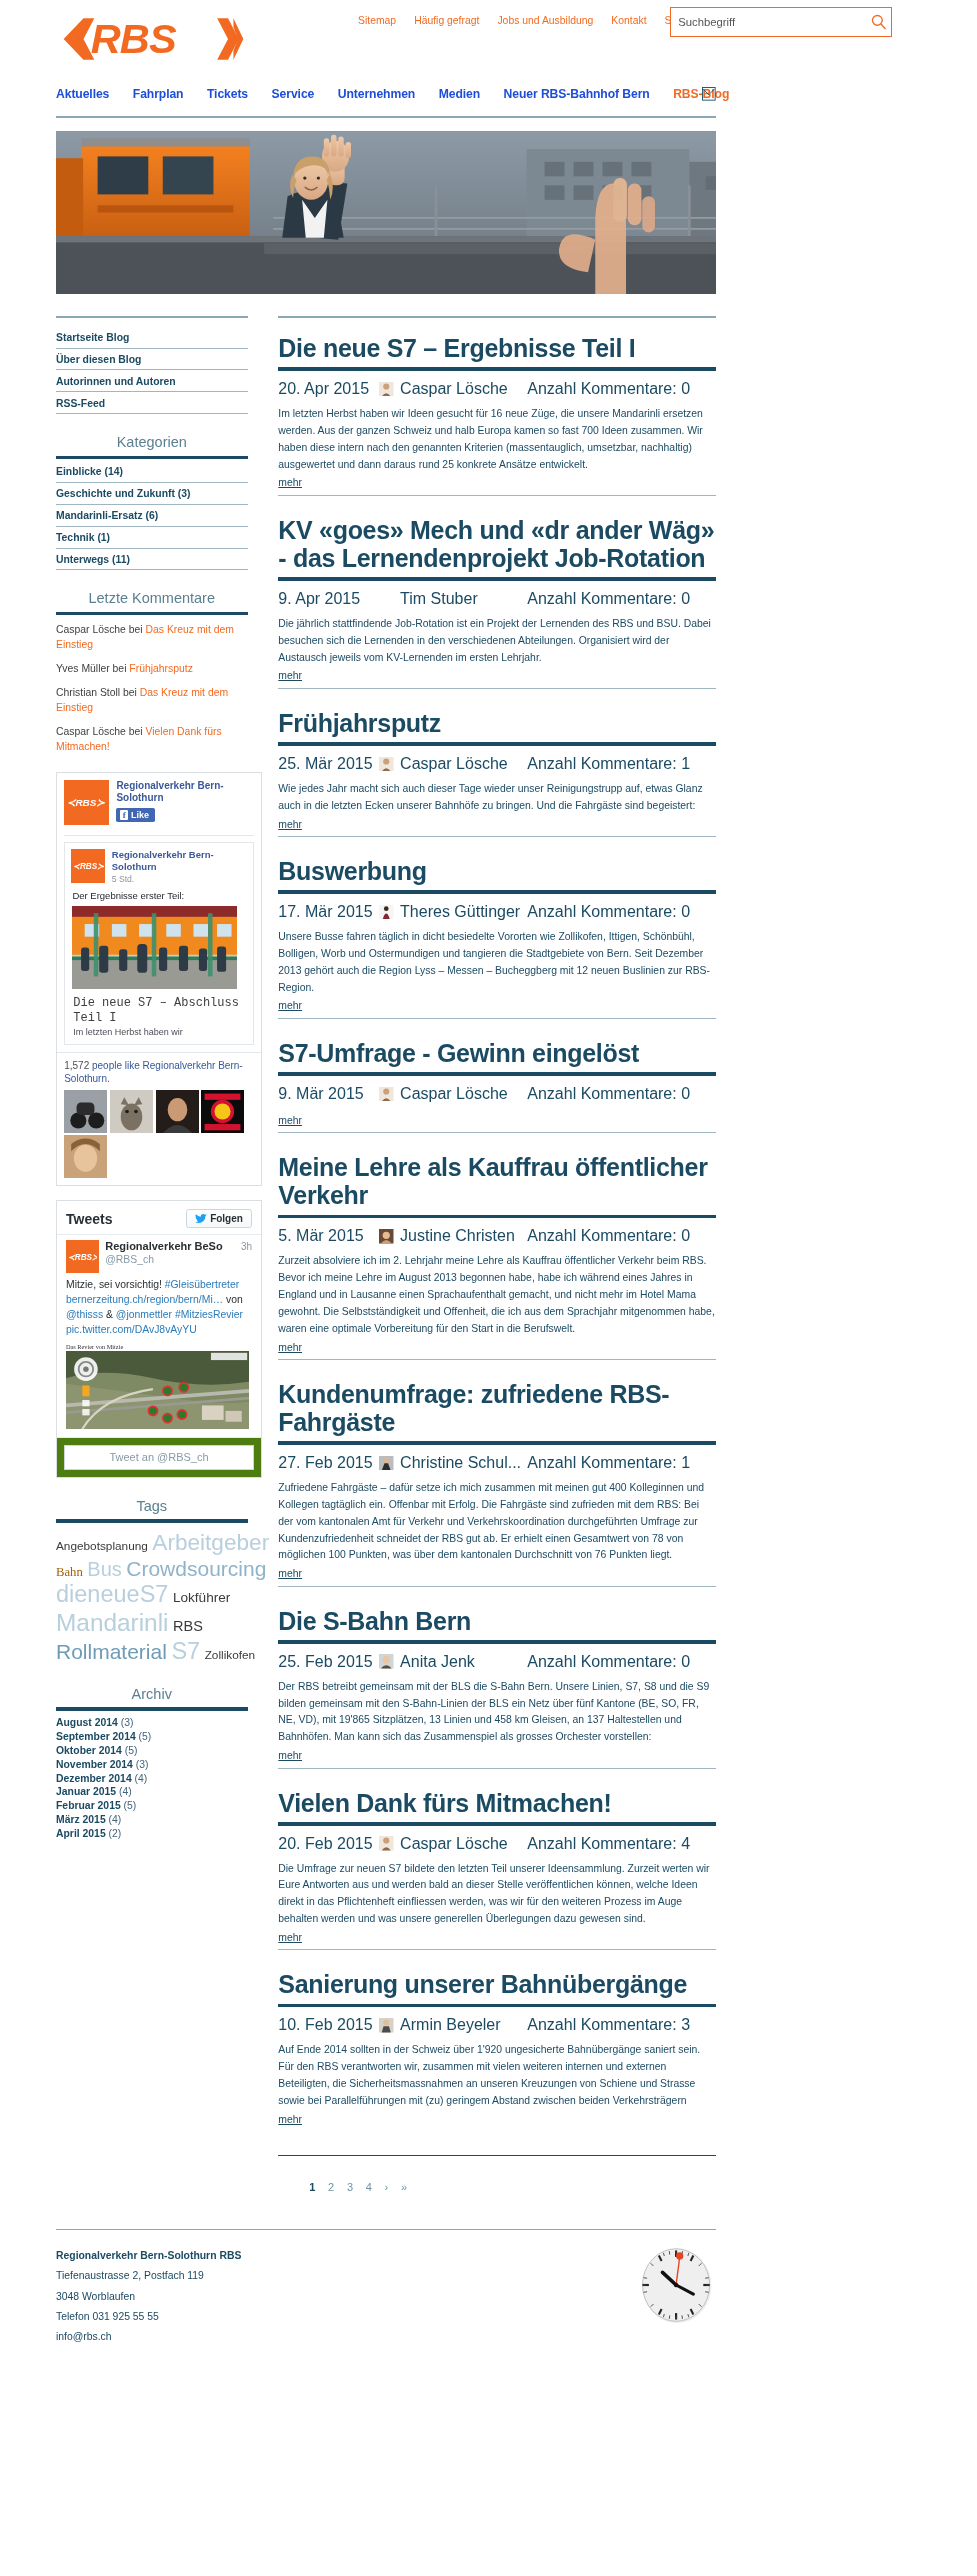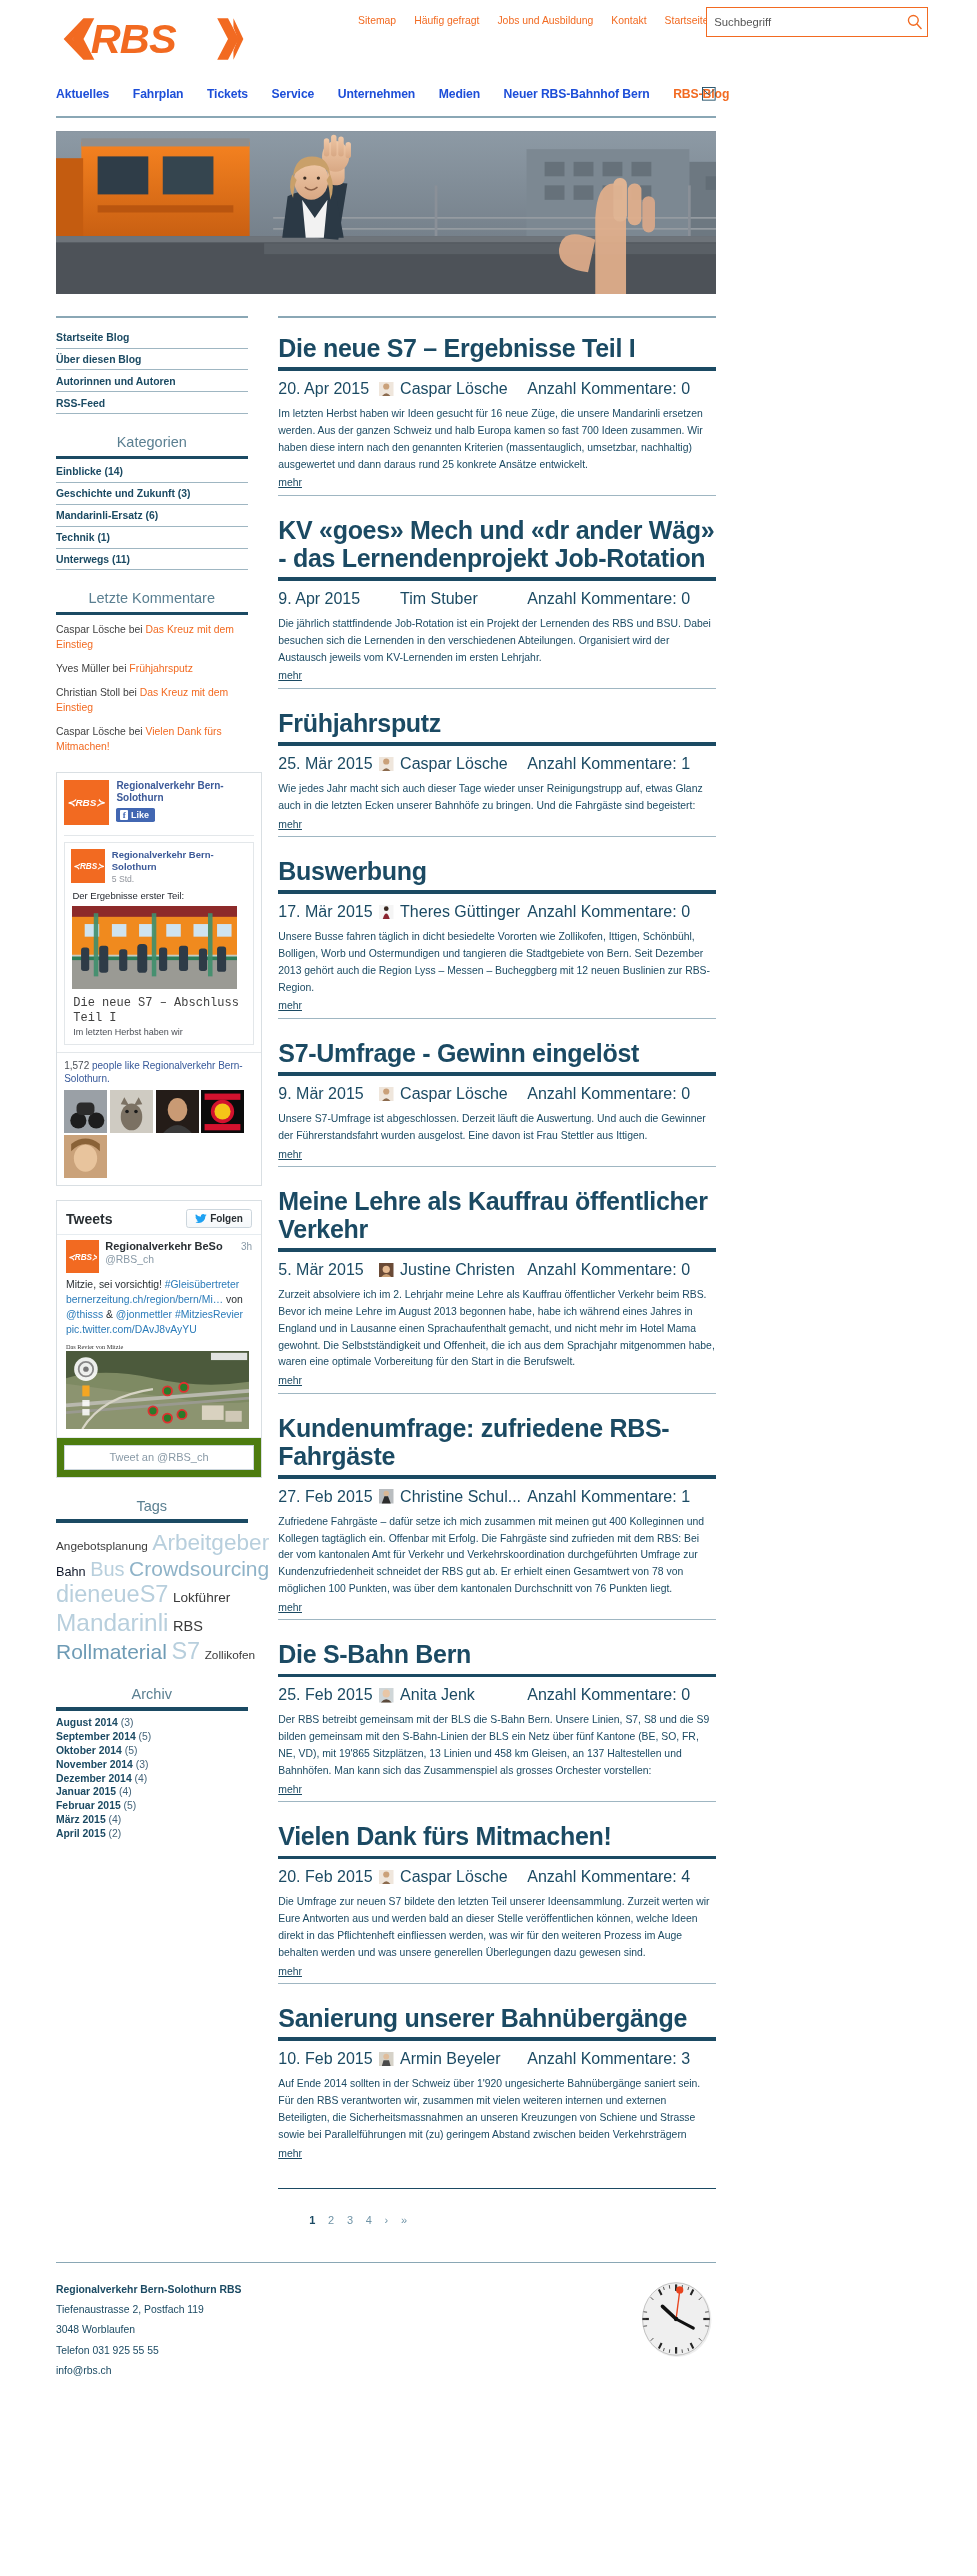--- a/index.html
+++ b/index.html
@@ -15,21 +15,21 @@
   .page { width:772px; position:relative; }
 
   
   .header { position:relative; height:87px; }
   .logo { position:absolute; left:56px; top:11px; width:195px; height:56px; }
   .toplinks { position:absolute; left:358px; top:14.5px; display:flex; gap:18px; }
   .toplinks a {
     color:#f26a21; font-size:10.4px; text-decoration:none; white-space:nowrap;
   }
   .searchbox {
-    position:absolute; left:706px; top:7.2px; width:222px; height:30px;
+    position:absolute; left:670px; top:7.2px; width:222px; height:30px;
     border:0.9px solid #f26a21; background:#fff; display:flex; align-items:center;
   }
   .searchbox input {
     border:0; outline:0; background:transparent; flex:1;
     font-family:"Liberation Sans", sans-serif; font-size:11.3px; color:#444;
     padding:0 5.4px 0 7.2px;
   }
   .searchbox input::placeholder { color:#555; }
   .search-ico { width:25px; display:flex; align-items:center; justify-content:center; }
 
@@ -549,21 +549,21 @@
         </div>
         <div class="tw-reply">
           <div class="tw-reply-box">Tweet an @RBS_ch</div>
         </div>
       </div>
 
       <h3 class="side-head">Tags</h3>
       <div class="rule-thick"></div>
       <div class="tagcloud">
         <a href="#" style="font-size:11.8px;color:#3b3b3b;">Angebotsplanung</a><a href="#" style="font-size:22.6px;color:#b8cfdd;">Arbeitgeber</a><br>
-        <a href="#" style="font-size:12.7px;color:#0f172a;">Bahn</a><a href="#" style="font-size:20px;color:#b8cfdd;">Bus</a><a href="#" style="font-size:21px;color:#8fb3c8;">Crowdsourcing</a><br>
+        <a href="#" style="font-size:12.7px;color:#a16207;font-family:Liberation Serif, serif;">Bahn</a><a href="#" style="font-size:20px;color:#b8cfdd;">Bus</a><a href="#" style="font-size:21px;color:#8fb3c8;">Crowdsourcing</a><br>
         <a href="#" style="font-size:23.5px;color:#b8cfdd;">dieneueS7</a><a href="#" style="font-size:13.6px;color:#3b3b3b;">Lokführer</a><br>
         <a href="#" style="font-size:24.4px;color:#b8cfdd;">Mandarinli</a><a href="#" style="font-size:14.5px;color:#3b3b3b;">RBS</a><br>
         <a href="#" style="font-size:21px;color:#6e9bb5;">Rollmaterial</a><a href="#" style="font-size:23.5px;color:#b8cfdd;">S7</a><a href="#" style="font-size:11.8px;color:#3b3b3b;">Zollikofen</a>
       </div>
 
       <h3 class="side-head">Archiv</h3>
       <div class="rule-thick"></div>
       <div style="margin-top:5.4px;">
         <div class="archive-item"><b>August 2014</b> <span>(3)</span></div>
         <div class="archive-item"><b>September 2014</b> <span>(5)</span></div>
@@ -661,21 +661,20 @@
           <span class="art-author">
             <span class="avatar"><svg width="14.5" height="14.5" viewBox="0 0 16 16">
                   <rect width="16" height="16" fill="#efe6dc"></rect>
                   <circle cx="8" cy="5" r="3.4" fill="#caa17a"></circle>
                   <path d="M3 16 Q8 9 13 16 Z" fill="#8c6b4e"></path>
                 </svg></span>
             <span>Caspar Lösche</span>
           </span>
           <span class="art-comments">Anzahl Kommentare: 0</span>
         </div>
-        <p class="art-text">Unsere S7-Umfrage ist abgeschlossen. Derzeit läuft die Auswertung. Und auch die Gewinner der Führerstandsfahrt wurden ausgelost. Eine davon ist Frau Stettler aus Ittigen.</p>
         <a class="art-more" href="#">mehr</a>
       </article>
 
       <article class="article">
         <h2 class="art-title">Meine Lehre als Kauffrau öffentlicher Verkehr</h2>
         <div class="art-rule"></div>
         <div class="art-meta">
           <span class="art-date">5. Mär 2015</span>
           <span class="art-author">
             <span class="avatar"><svg width="14.5" height="14.5" viewBox="0 0 16 16">

